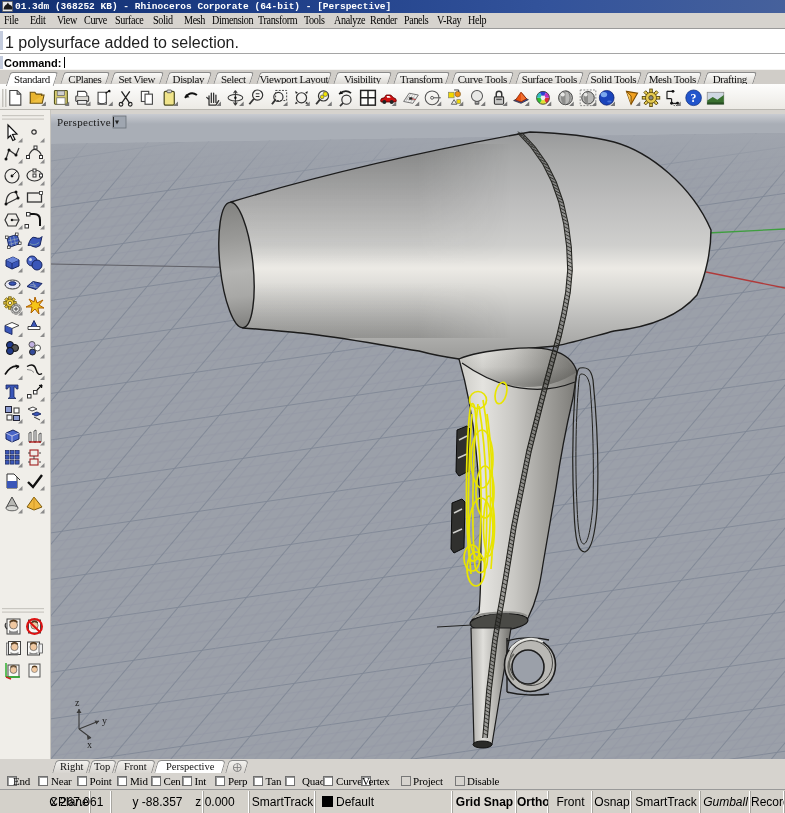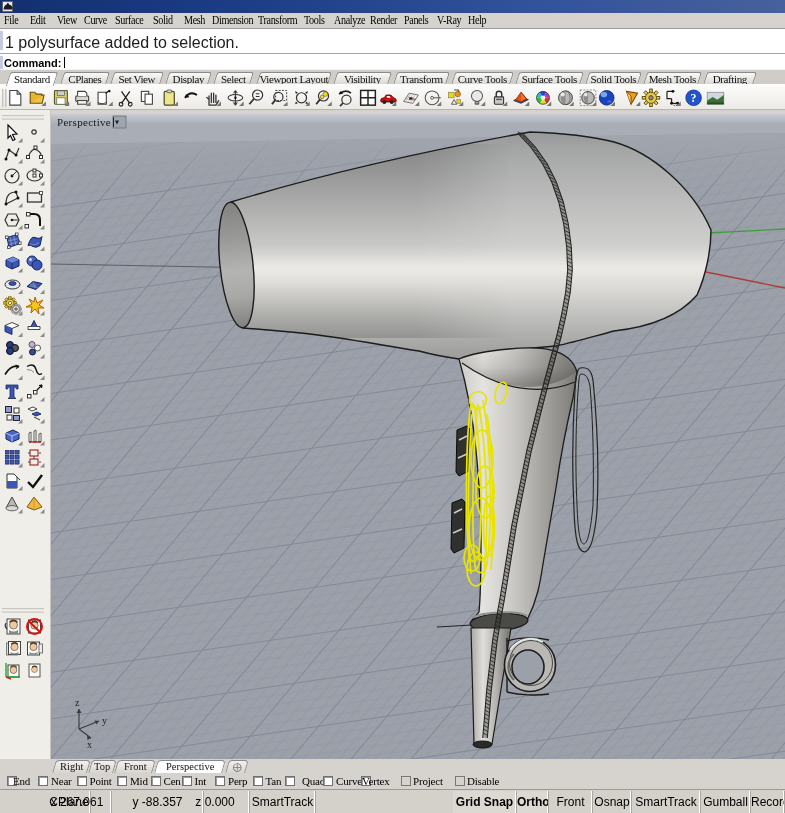--- a/index.html
+++ b/index.html
@@ -48,20 +48,21 @@
 .stcell { position:absolute; top:1px; height:23px; line-height:22px; text-align:center; overflow:hidden; white-space:nowrap;
   border-right:1px solid #a8a6a0; box-shadow:inset -1px 0 0 #fff; }
 </style>
 
 </head><body>
 <div id="titlebar" class="abs">
     <svg class="abs" style="left:2px;top:1px" width="11" height="11" viewBox="0 0 11 11">
       <rect x="0.5" y="0.5" width="10" height="10" fill="#e8e8e8" stroke="#555" stroke-width="0.7"></rect>
       <path d="M1.5,8.5 q0.5,-4 3,-5 l1.5,-2 1,2 q3,0.5 3.5,3.5 l-0.5,1.5 z" fill="#1a1a1a"></path>
     </svg>
+    <div id="titletext">01.3dm (368252 KB) - Rhinoceros Corporate (64-bit) - [Perspective]</div>
   </div>
 <div id="menubar" class="abs">
     <span style="left:4px">File</span>
     <span style="left:30px">Edit</span>
     <span style="left:57px">View</span>
     <span style="left:84px">Curve</span>
     <span style="left:115px">Surface</span>
     <span style="left:153px">Solid</span>
     <span style="left:184px">Mesh</span>
     <span style="left:212px">Dimension</span>
@@ -778,19 +779,20 @@
     <div class="oslb" style="left:413px">Project</div>
     <div class="oscb" style="left:455px;background:#d6d3ce;border:1px solid #777;box-shadow:none"></div>
     <div class="oslb" style="left:467px">Disable</div>
   </div>
 <div id="statusbar" class="abs">
     <div class="stcell" style="left:0px;width:43px;margin-left:48px;">CPlane</div>
     <div class="stcell" style="left:43px;width:69px;">x 267.061</div>
     <div class="stcell" style="left:112px;width:92px;">y -88.357</div>
     <div class="stcell" style="left:181px;width:69px;">z 0.000</div>
     <div class="stcell" style="left:250px;width:66px;">SmartTrack</div>
+    <div class="stcell" style="left:316px;width:137px;text-align:left;padding-left:6px;"><span style="display:inline-block;width:11px;height:11px;background:#000;vertical-align:-1px;margin-right:3px"></span>Default</div>
     <div class="stcell" style="left:453px;width:64px;font-weight:bold;background:#dcd9d3;">Grid Snap</div>
     <div class="stcell" style="left:517px;width:32px;font-weight:bold;background:#dcd9d3;">Ortho</div>
     <div class="stcell" style="left:549px;width:44px;">Front</div>
     <div class="stcell" style="left:593px;width:39px;">Osnap</div>
     <div class="stcell" style="left:632px;width:69px;">SmartTrack</div>
-    <div class="stcell" style="left:701px;width:50px;">Gumball</div>
+    <div class="stcell" style="left:701px;width:50px;font-style:italic;">Gumball</div>
     <div class="stcell" style="left:751px;width:34px;">Record</div>
   </div>
 </body></html>

